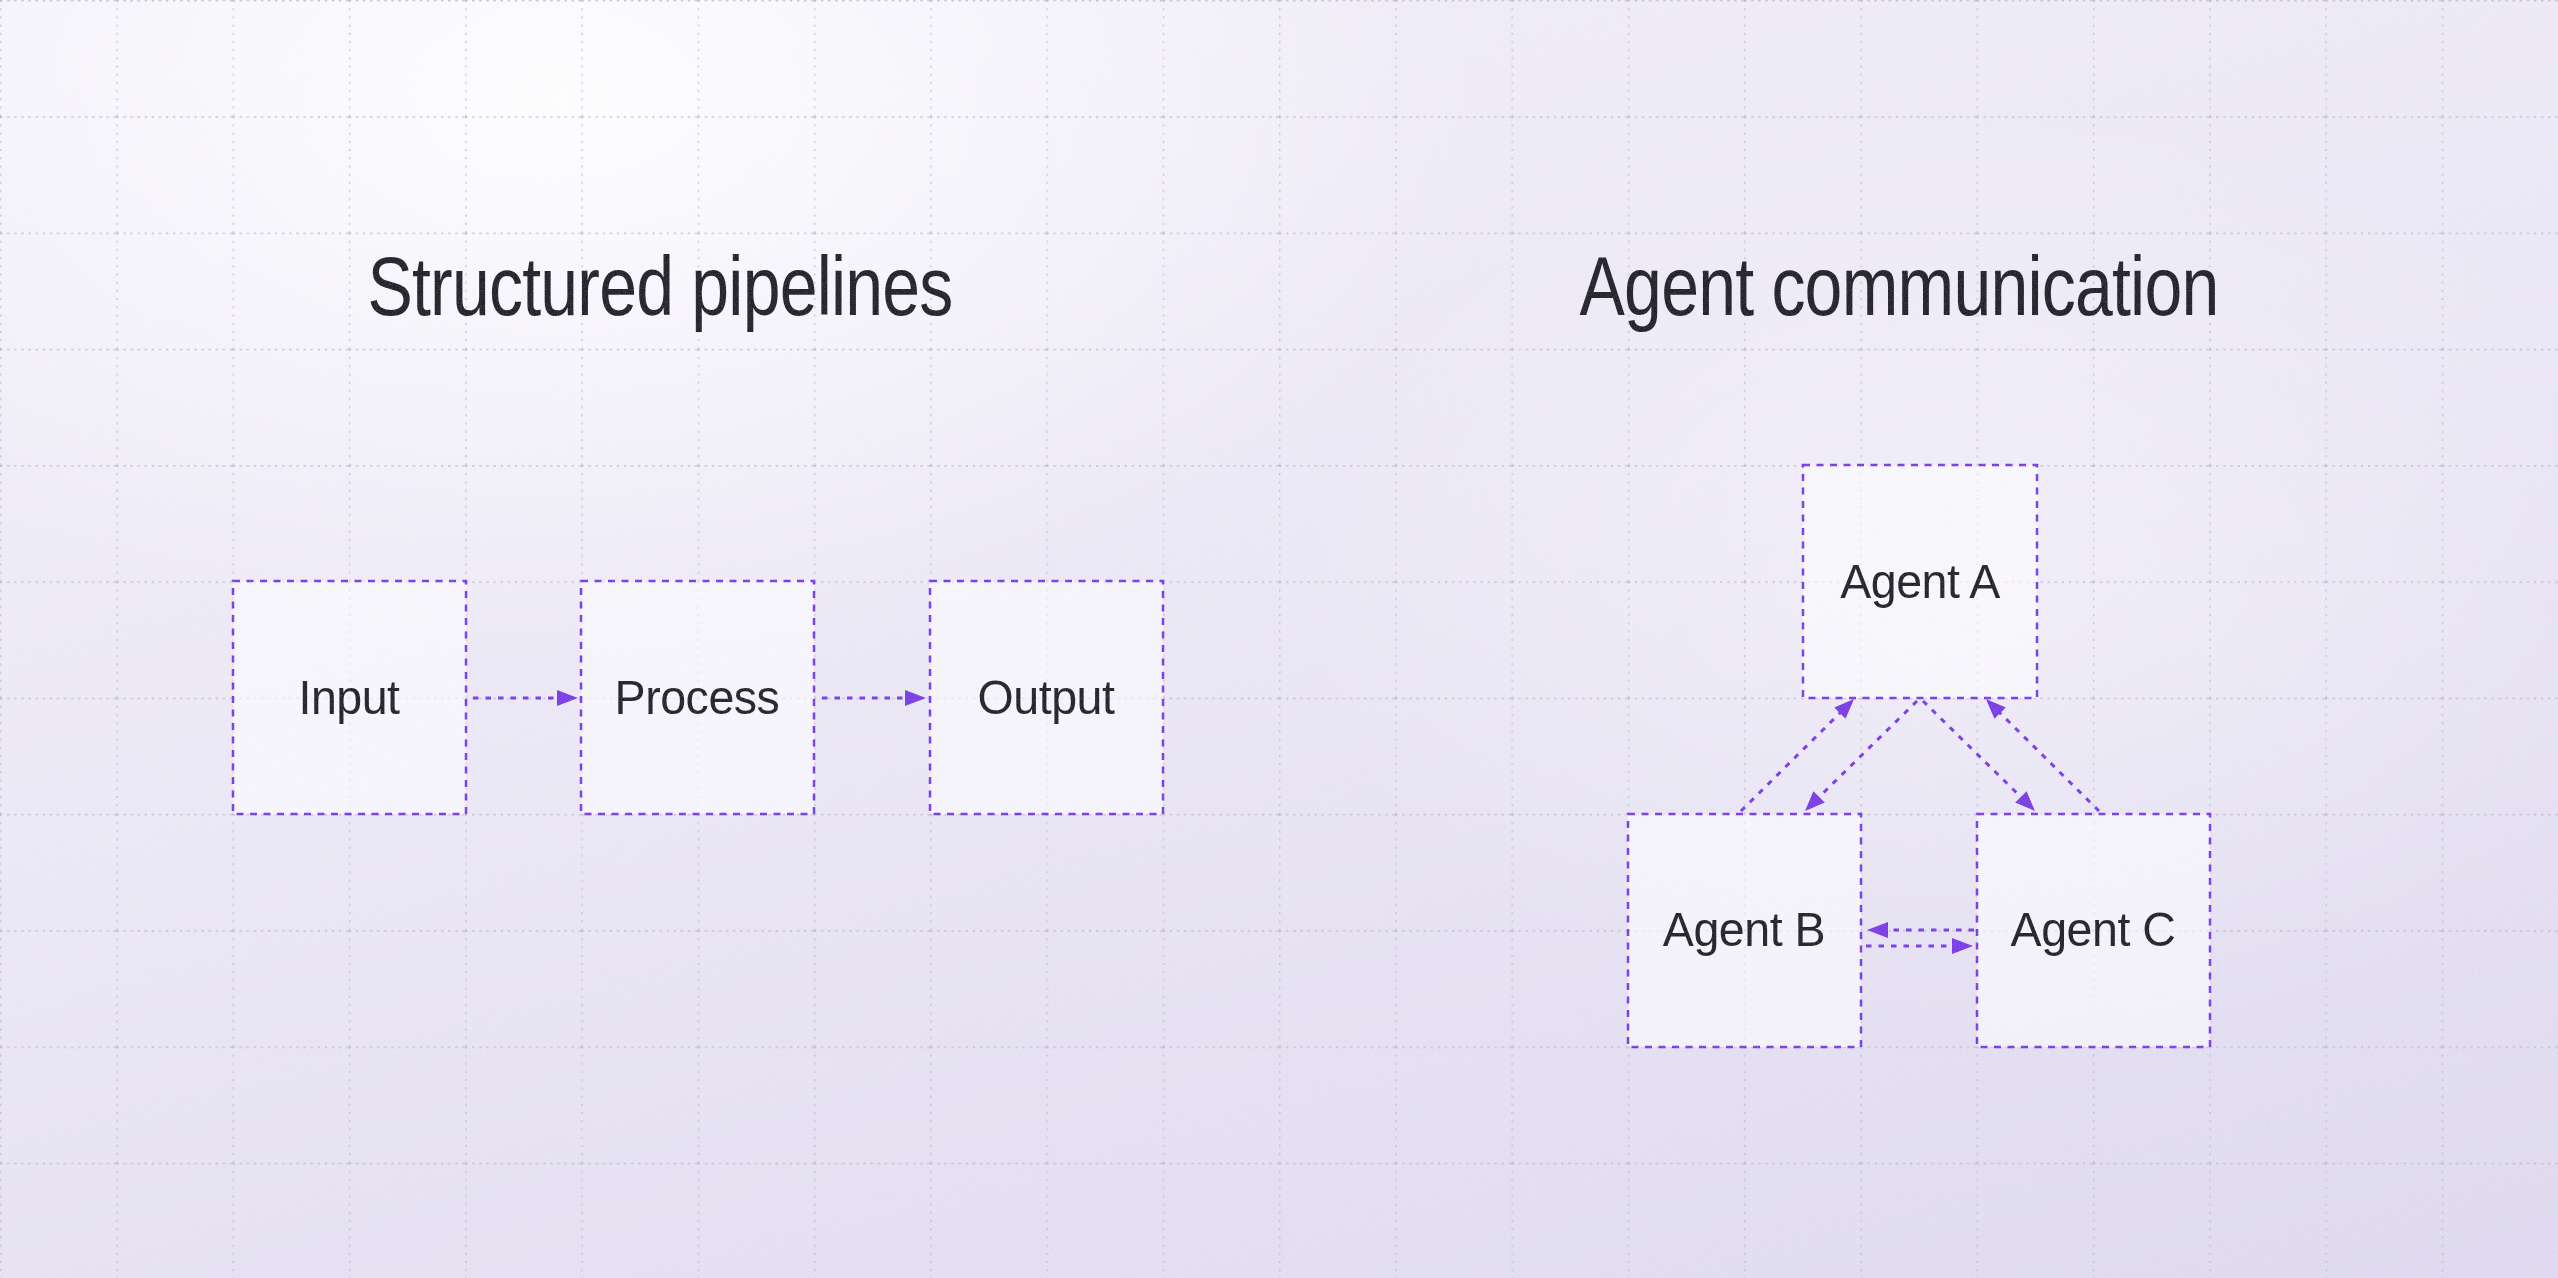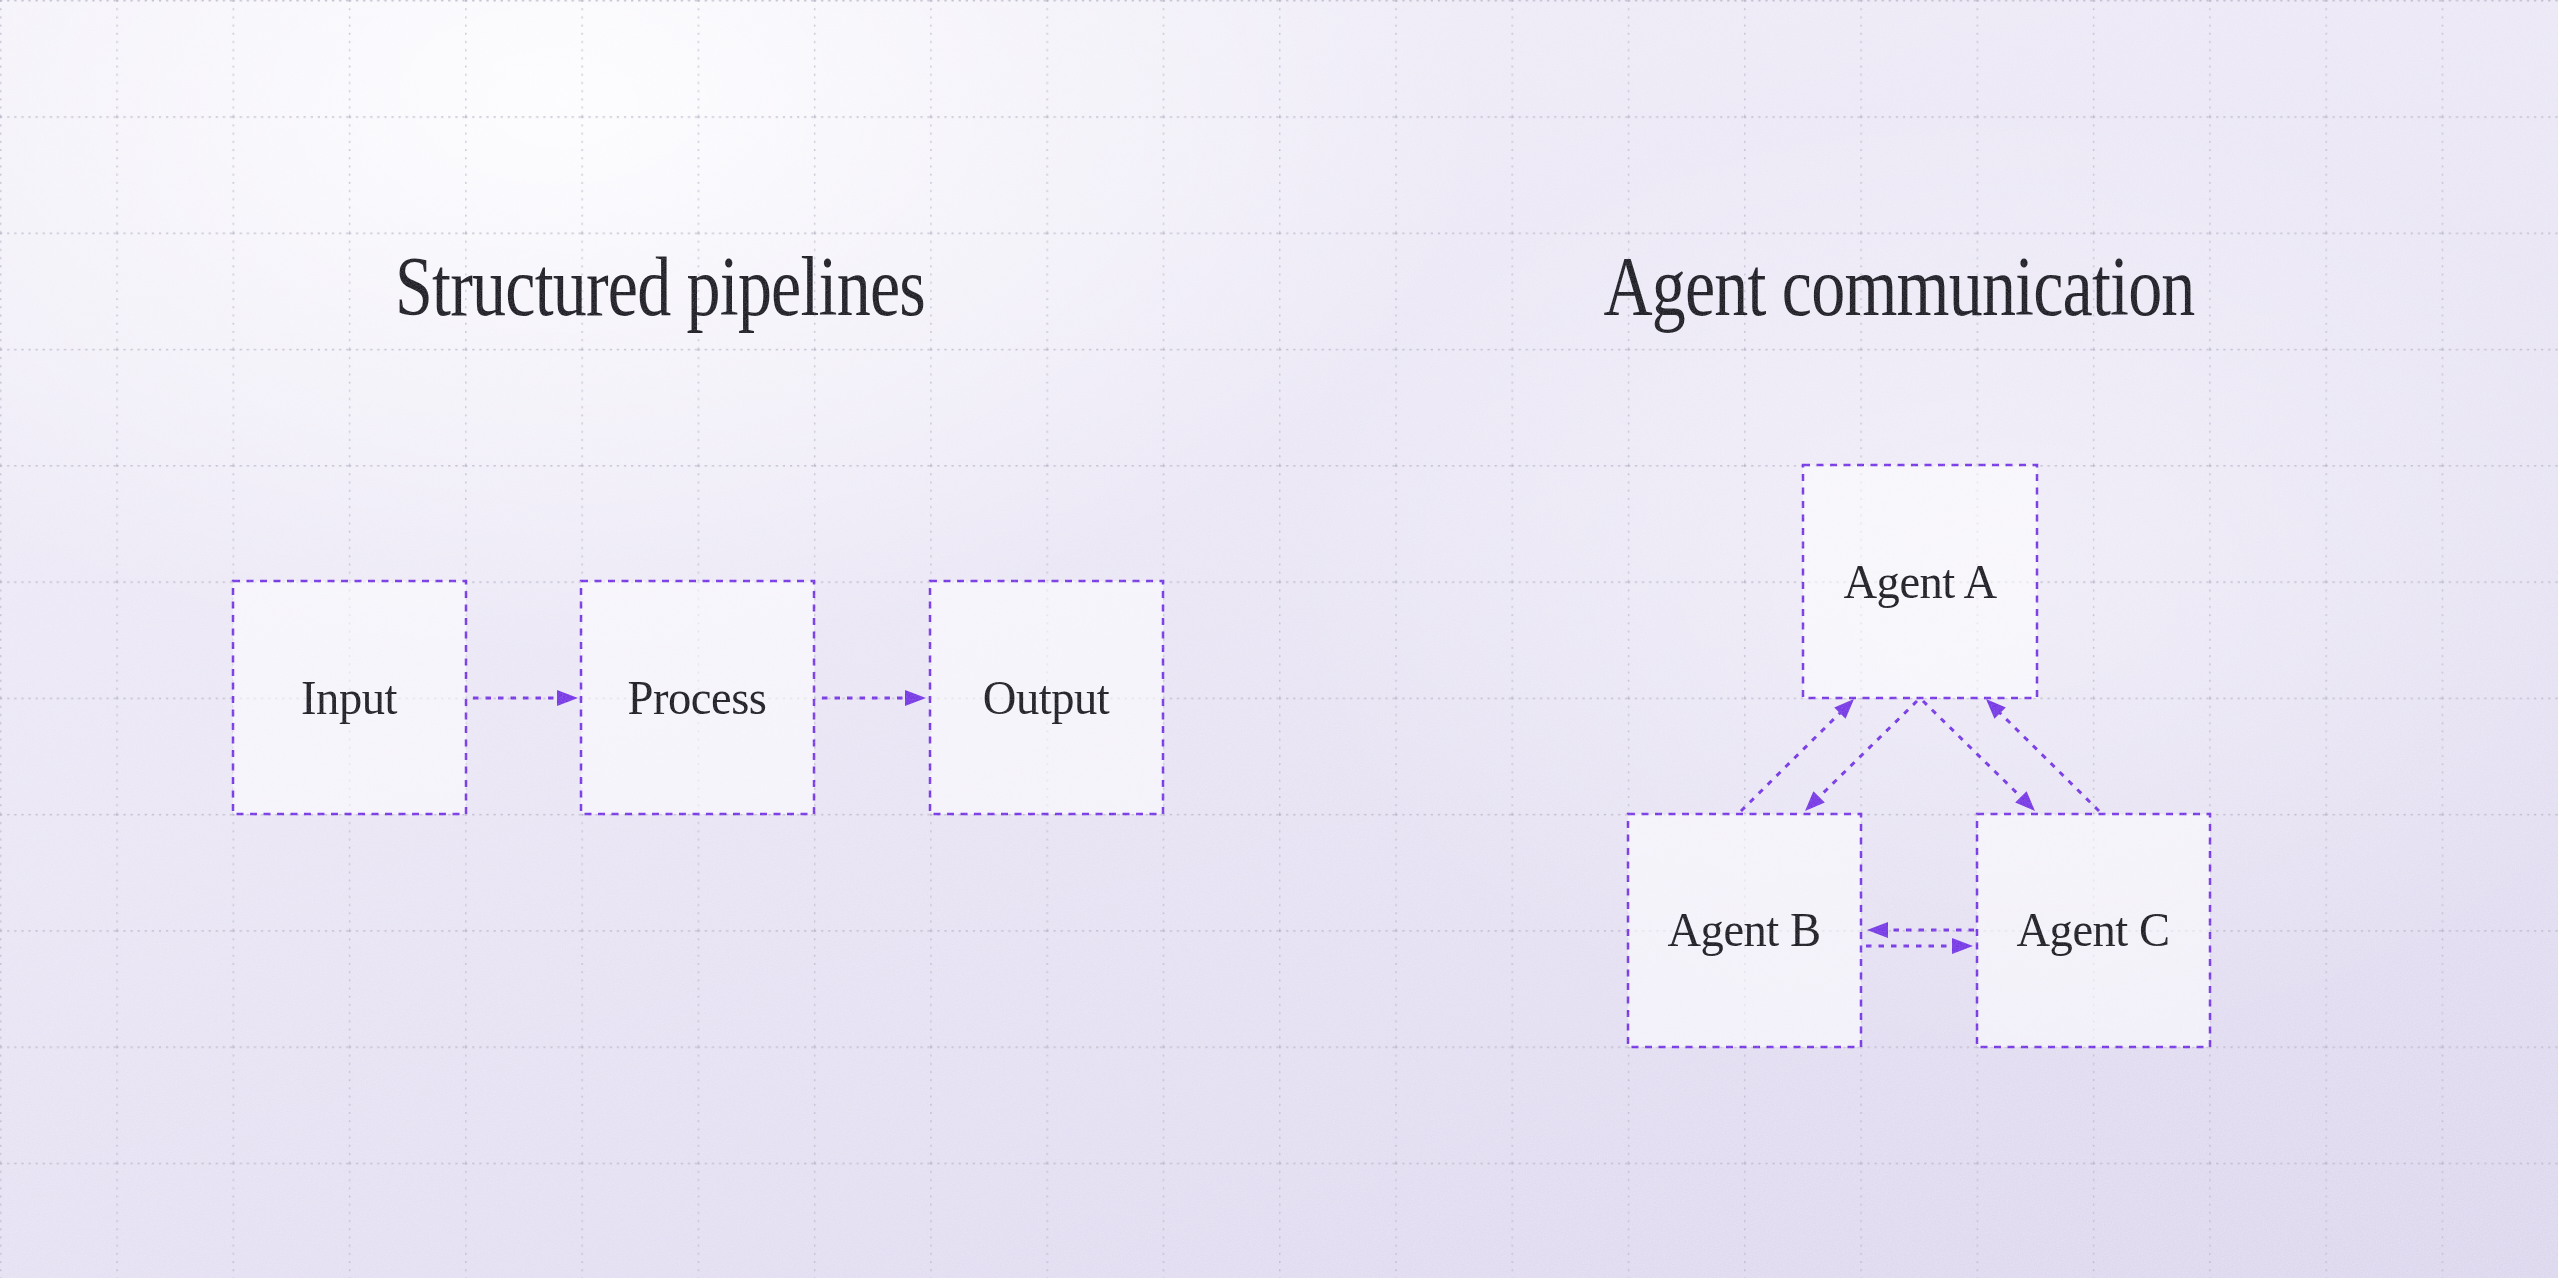--- a/index.html
+++ b/index.html
@@ -1,21 +1,21 @@
 <!DOCTYPE html>
 <html><head>
 <meta charset="utf-8">
 <style>
   html, body { margin: 0; padding: 0; background: #e7e3f2; }
   .stage {
     position: relative;
     width: 2558px;
     height: 1278px;
     overflow: hidden;
-    font-family: Liberation Serif, serif;
+    font-family: Liberation Sans, sans-serif;
     background:
       radial-gradient(1500px 900px at 22% 8%, rgba(255,255,255,0.85), rgba(255,255,255,0) 62%),
       radial-gradient(1200px 800px at 78% 45%, rgba(255,255,255,0.35), rgba(255,255,255,0) 60%),
       linear-gradient(165deg, #f1eef8 0%, #eae6f5 45%, #ddd7ee 100%);
   }
   .layer { position: absolute; left: 0; top: 0; pointer-events: none; }
 
   
   .grid-v { stroke: #b3b0c2; stroke-width: 1.5; stroke-dasharray: 2 6.2; opacity: 0.7; fill: none; }
   .grid-h { stroke: #b3b0c2; stroke-width: 1.6; stroke-dasharray: 2.3 4.8; opacity: 0.78; fill: none; }

